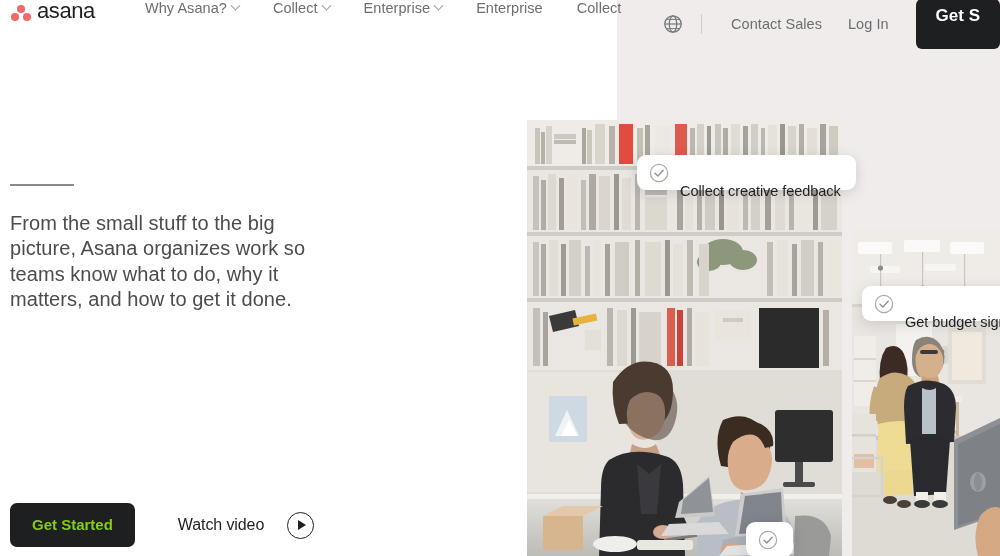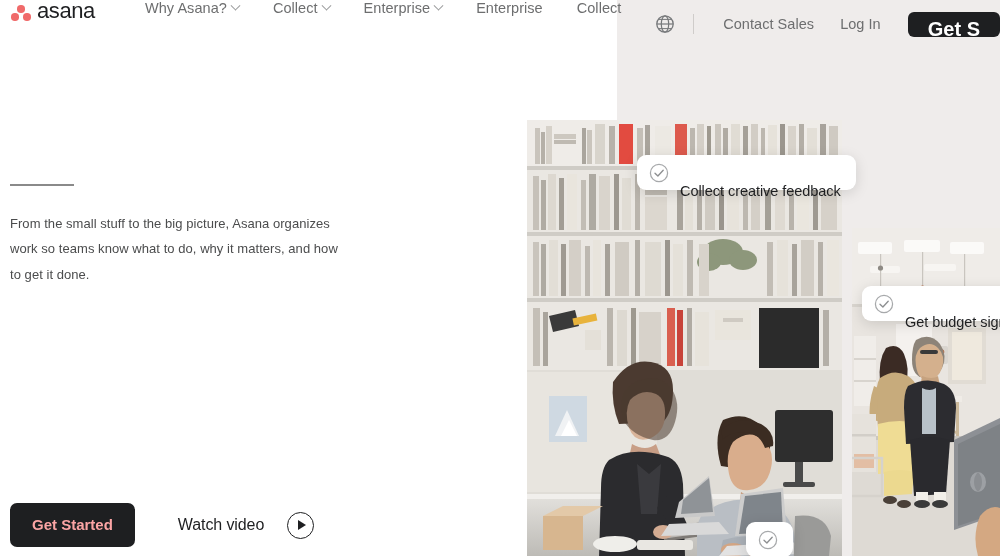--- a/index.html
+++ b/index.html
@@ -52,40 +52,40 @@
   .nav-right {
     position:absolute; right:0; top:0; height:48px;
     display:flex; align-items:center; gap:4px;
   }
   .globe { width:20px; height:20px; margin-right:14px; }
   .nav-sep { width:1px; height:20px; background:#cfccca; margin-right:14px; }
   .nav-right .nav-link { color:#6d6e6f; padding:0 11px; }
   .btn-dark-nav {
     margin-left:12px;
     background:#1e1f21; color:#ffffff;
-    font-size:20px; font-weight:700;
-    height:25px; line-height:34px;
+    font-size:17px; font-weight:700;
+    height:50px; line-height:34px;
     padding:0 20px; border-radius:6px; white-space:nowrap;
     cursor:pointer;
   }
 
   
   .hero-copy { position:absolute; left:10px; top:140px; width:400px; z-index:20; }
   .headline {
     font-size:43px; line-height:49px; color:#1e1f21;
     font-weight:400; letter-spacing:-0.8px;
   }
   .rule { width:64px; height:1.5px; background:#8a8a8a; margin:44px 0 0 0; }
   .subcopy {
     margin-top:25px; width:330px;
-    font-size:13px; line-height:25.5px; color:#4b4c4d; letter-spacing:0.05px;
+    font-size:20px; line-height:25.5px; color:#4b4c4d; letter-spacing:0.05px;
   }
   .cta-row { position:absolute; left:10px; top:503px; display:flex; align-items:center; z-index:20; }
   .btn-started {
-    background:#1e1f21; color:#fca5a5; font-size:15px; font-weight:700;
+    background:#1e1f21; color:#84cc16; font-size:15px; font-weight:700;
     height:44px; line-height:44px; padding:0 22px; border-radius:7px;
     cursor:pointer;
   }
   .watch {
     display:flex; align-items:center; gap:23px; margin-left:43px; cursor:pointer;
   }
   .watch-label { font-size:16px; color:#1e1f21; font-weight:400; letter-spacing:-0.1px; }
   .play-circle {
     width:27px; height:27px; border:1.6px solid #1e1f21; border-radius:50%;
     display:flex; align-items:center; justify-content:center;

